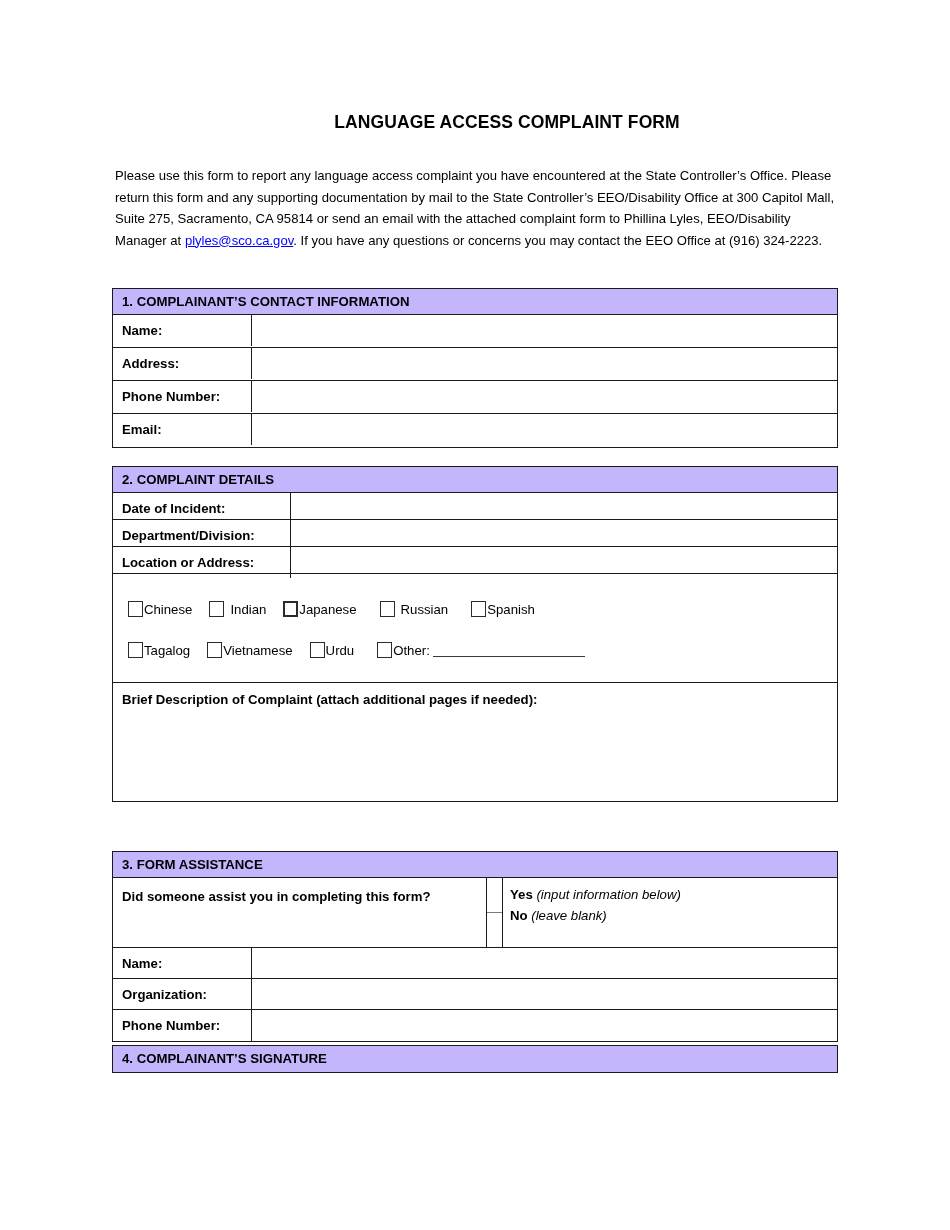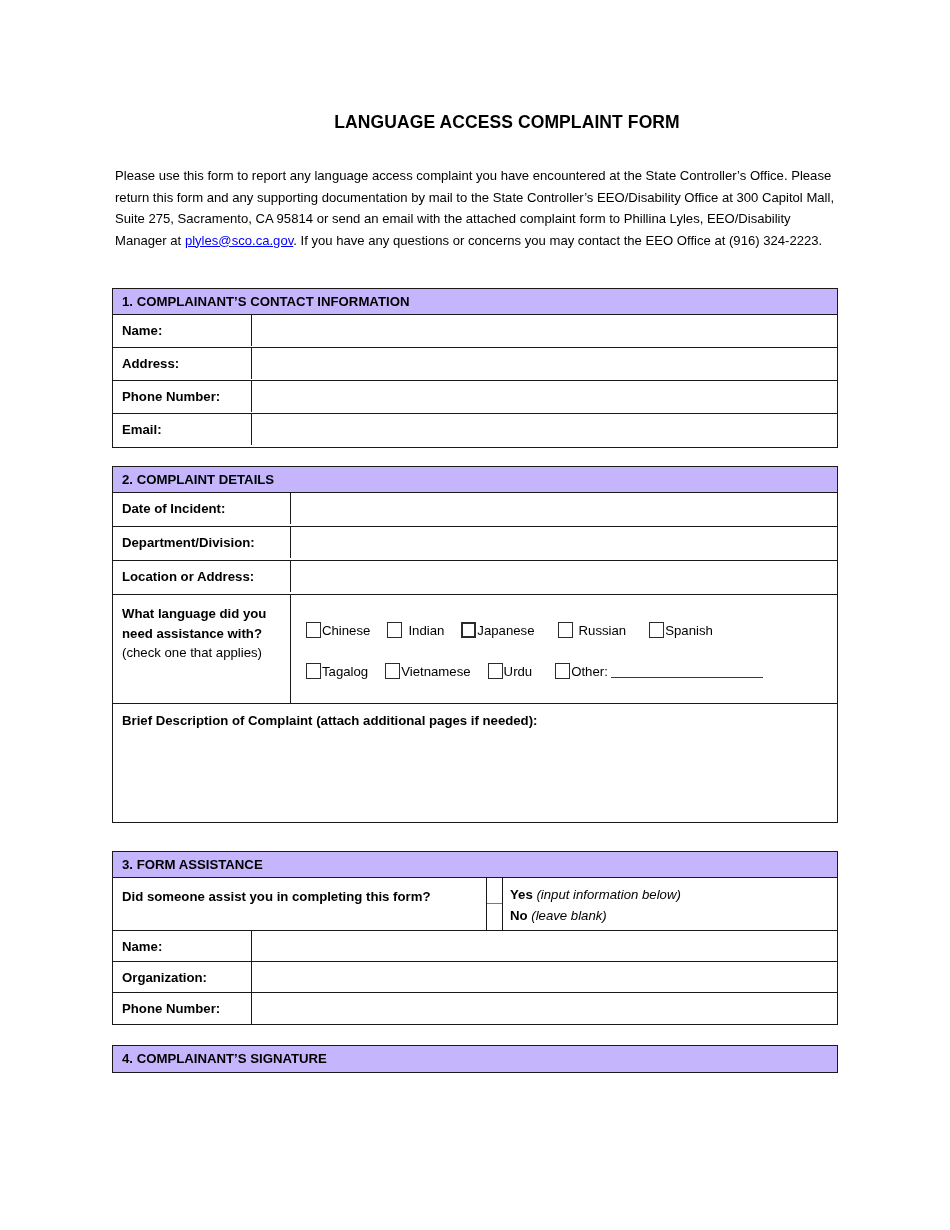--- a/index.html
+++ b/index.html
@@ -95,21 +95,21 @@
   }
 
   
   #table-section-1 { top: 288px; }
   #table-section-1 .cell-label { width: 139px; }
   #table-section-1 .row { height: 33px; }
 
   
   #table-section-2 { top: 466px; }
   #table-section-2 .cell-label { width: 178px; }
-  #table-section-2 .row.single { height: 34px; }
+  #table-section-2 .row.single { height: 27px; }
 
   .lang-row { display: flex; border-bottom: 1.6px solid #1a1a1a; box-sizing: border-box; }
   .lang-label {
     box-sizing: border-box;
     width: 178px;
     border-right: 1.1px solid #1a1a1a;
     padding: 9px 10px 9px 9px;
     font-size: 13.2px;
     line-height: 19.5px;
   }
@@ -161,21 +161,21 @@
 
   
   #table-section-3 { top: 851px; }
   #table-section-3 .cell-label { width: 139px; }
   #table-section-3 .row { height: 31px; }
 
   .assist-row {
     display: flex;
     border-bottom: 1.9px solid #1a1a1a;
     box-sizing: border-box;
-    height: 53px;
+    height: 70px;
   }
   .assist-q {
     box-sizing: border-box;
     width: 373px;
     padding: 10px 8px 8px 9px;
     font-size: 13.2px;
     font-weight: bold;
     line-height: 17px;
   }
   .assist-boxcol {
@@ -246,24 +246,20 @@
     <div class="row single">
       <div class="cell-label">Department/Division:</div>
       <div class="cell-field"></div>
     </div>
     <div class="row single">
       <div class="cell-label">Location or Address:</div>
       <div class="cell-field"></div>
     </div>
 
     <div class="lang-row">
-      <div class="lang-label">
-        <span class="q">What language did you need assistance with?</span>
-        <span class="hint">(check one that applies)</span>
-      </div>
       <div class="lang-body">
 
         <div class="cbrow">
           <span class="cbox"></span>
           <span class="cblabel">Chinese</span>
           <span class="gap-s"></span>
           <span class="cbox"></span>
           <span class="cblabel pad">Indian</span>
           <span class="gap-s"></span>
           <span class="cbox heavy"></span>

